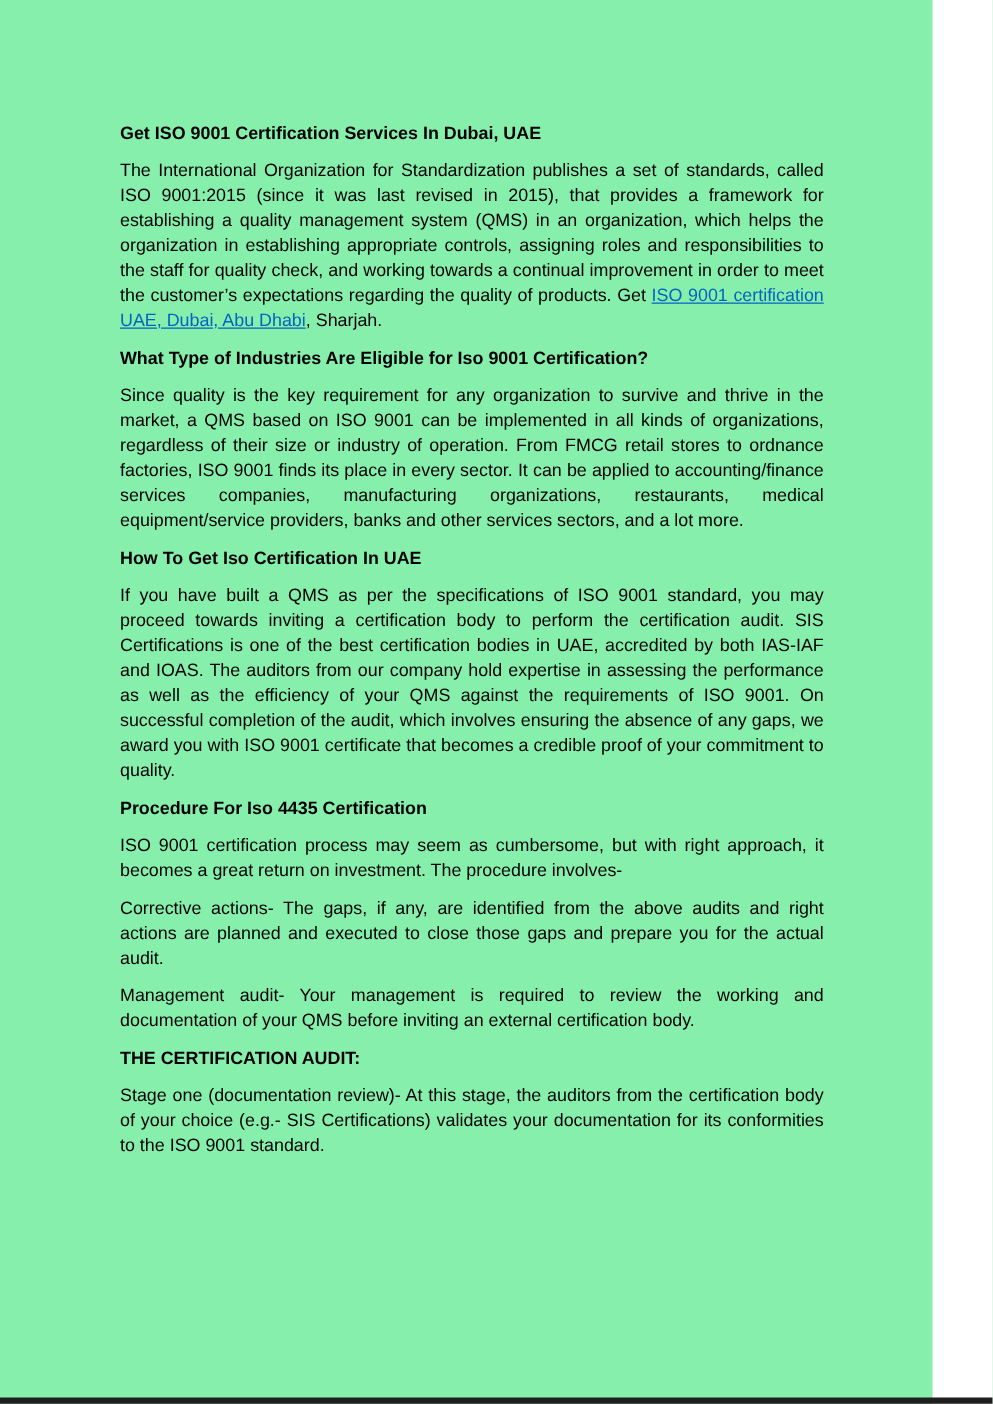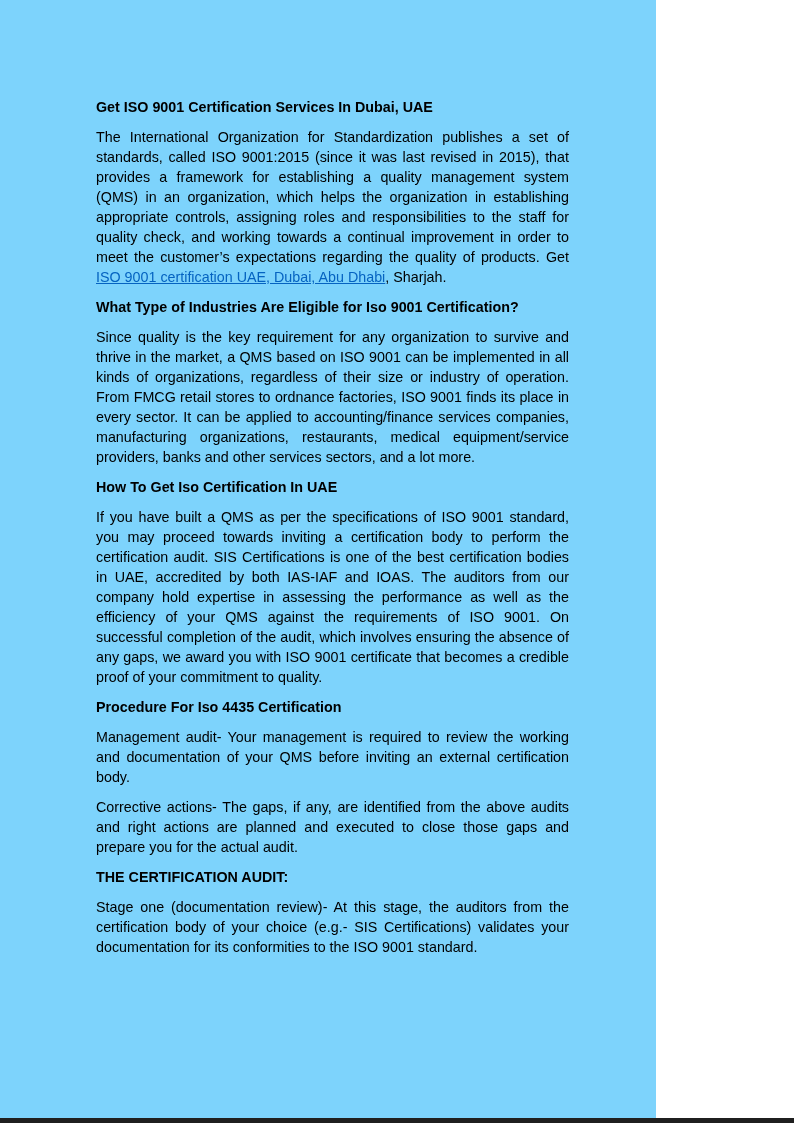--- a/index.html
+++ b/index.html
@@ -10,24 +10,24 @@
   body {
     width: 794px;
     height: 1123px;
     position: relative;
     font-family: "Liberation Sans", sans-serif;
     color: #000000;
     overflow: hidden;
   }
   .page {
     box-sizing: border-box;
-    width: 656px;
+    width: 746px;
     height: 1123px;
     padding: 97px 87px 40px 96px;
-    background: #7dd3fc;
+    background: #86efac;
     position: relative;
   }
   .doc {
     font-size: 14.3px;
     line-height: 20px;
   }
   .heading {
     font-weight: bold;
     margin: 0 0 10px 0;
     text-align: left;
@@ -58,19 +58,20 @@
 
 <div class="page">
   <div class="doc">
       <p class="heading"><span>Get ISO 9001 Certification Services In Dubai, UAE</span></p>
       <p class="para"><span>The International Organization for Standardization publishes a set of standards, called ISO 9001:2015 (since it was last revised in 2015), that provides a framework for establishing a quality management system (QMS) in an organization, which helps the organization in establishing appropriate controls, assigning roles and responsibilities to the staff for quality check, and working towards a continual improvement in order to meet the customer’s expectations regarding the quality of products. Get </span><a class="link" href="#">ISO 9001 certification UAE, Dubai, Abu Dhabi</a><span>, Sharjah.</span></p>
       <p class="heading"><span>What Type of Industries Are Eligible for Iso 9001 Certification?</span></p>
       <p class="para"><span>Since quality is the key requirement for any organization to survive and thrive in the market, a QMS based on ISO 9001 can be implemented in all kinds of organizations, regardless of their size or industry of operation. From FMCG retail stores to ordnance factories, </span><span class="bold">ISO 9001</span><span> finds its place in every sector. It can be applied to accounting/finance services companies, manufacturing organizations, restaurants, medical equipment/service providers, banks and other services sectors, and a lot more.</span></p>
       <p class="heading"><span>How To Get Iso Certification In UAE</span></p>
       <p class="para"><span>If you have built a QMS as per the specifications of ISO 9001 standard, you may proceed towards inviting a certification body to perform the certification audit. SIS Certifications is one of the best certification bodies in UAE, accredited by both IAS-IAF and IOAS. The auditors from our company hold expertise in assessing the performance as well as the efficiency of your QMS against the requirements of ISO 9001. On successful completion of the audit, which involves ensuring the absence of any gaps, we award you with ISO 9001 certificate that becomes a credible proof of your commitment to quality.</span></p>
       <p class="heading"><span>Procedure For Iso 4435 Certification</span></p>
+      <p class="para"><span>ISO 9001 certification process may seem as cumbersome, but with right approach, it becomes a great return on investment. The procedure involves-</span></p>
+      <p class="para"><span class="bold">Corrective actions-</span><span> The gaps, if any, are identified from the above audits and right actions are planned and executed to close those gaps and prepare you for the actual audit.</span></p>
       <p class="para"><span class="bold">Management audit</span><span>- Your management is required to review the working and documentation of your QMS before inviting an external certification body.</span></p>
-      <p class="para"><span class="bold">Corrective actions-</span><span> The gaps, if any, are identified from the above audits and right actions are planned and executed to close those gaps and prepare you for the actual audit.</span></p>
       <p class="heading"><span>THE CERTIFICATION AUDIT:</span></p>
       <p class="para"><span class="bold">Stage one (documentation review)</span><span>- At this stage, the auditors from the certification body of your choice (e.g.- SIS Certifications) validates your documentation for its conformities to the ISO 9001 standard.</span></p>
     </div>
   <div class="page-bottom-edge"></div>
 </div>
 
 </body></html>

